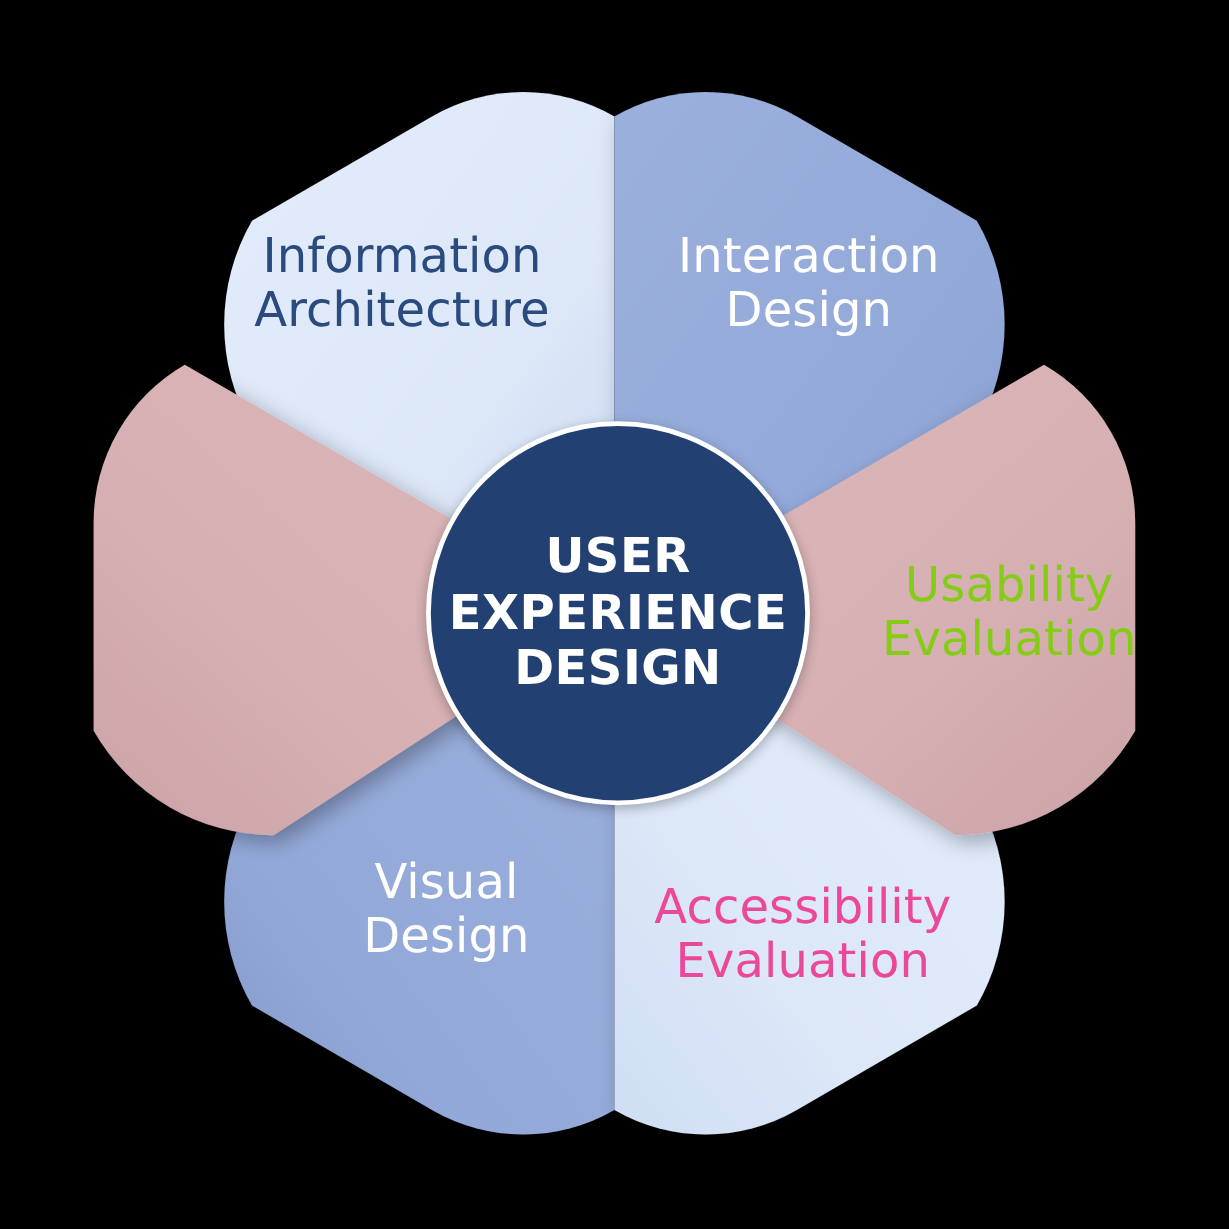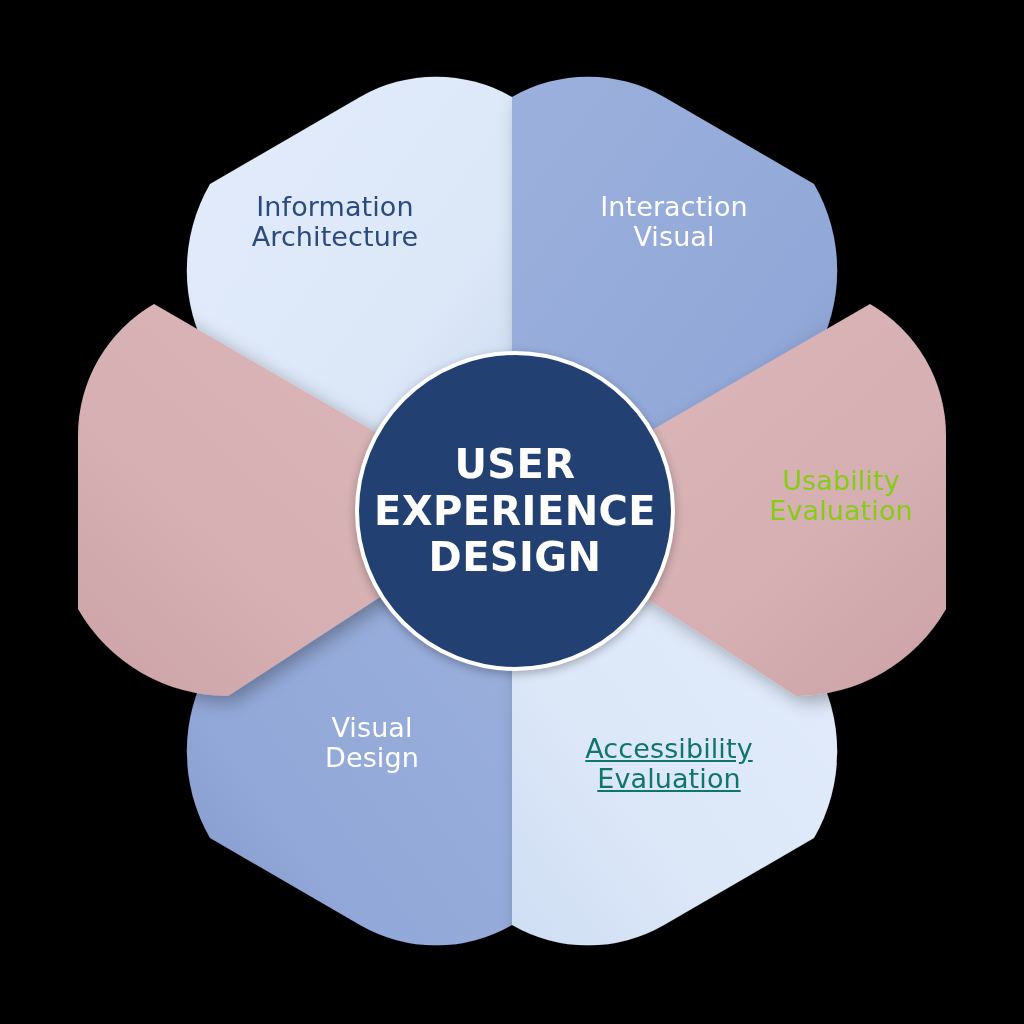--- a/index.html
+++ b/index.html
@@ -27,21 +27,21 @@
     width: 1024px;
     height: 1024px;
     display: block;
   }
   .petal-label {
     position: absolute;
     text-align: center;
     line-height: 1.12;
     font-family: "DejaVu Sans", sans-serif;
     font-weight: 400;
-    font-size: 27px;
+    font-size: 40px;
     letter-spacing: 0.1px;
     white-space: pre-line;
     pointer-events: none;
   }
   
   .lbl-info-arch {
     left: 168px;  top: 192px;  width: 334px;
     color: #2b4a7d;
   }
   .lbl-interaction {
@@ -195,26 +195,26 @@
         L 946 609
         A 173 173 0 0 1 796 696
         Z"></path>
     </g>
   </svg>
 
   <div class="petal-label lbl-info-arch" style="color: rgb(43, 74, 125);">Information
 Architecture</div>
 
   <div class="petal-label lbl-interaction" style="color: rgb(255, 255, 255);">Interaction
-Visual</div>
+Design</div>
 
   <div class="petal-label lbl-usability" style="color: #84cc16;">Usability
 Evaluation</div>
 
-  <div class="petal-label lbl-accessibility" style="color: #0f766e; text-decoration: underline;">Accessibility
+  <div class="petal-label lbl-accessibility" style="color: #ec4899;">Accessibility
 Evaluation</div>
 
   <div class="petal-label lbl-visual" style="color: rgb(255, 255, 255);">Visual
 Design</div>
 
 
   <div id="center-hub" style="background: rgb(35, 64, 114); border-color: rgb(255, 255, 255); justify-content: center;">
     <div id="center-hub-text" style="color: rgb(255, 255, 255);">USER
 EXPERIENCE
 DESIGN</div>

